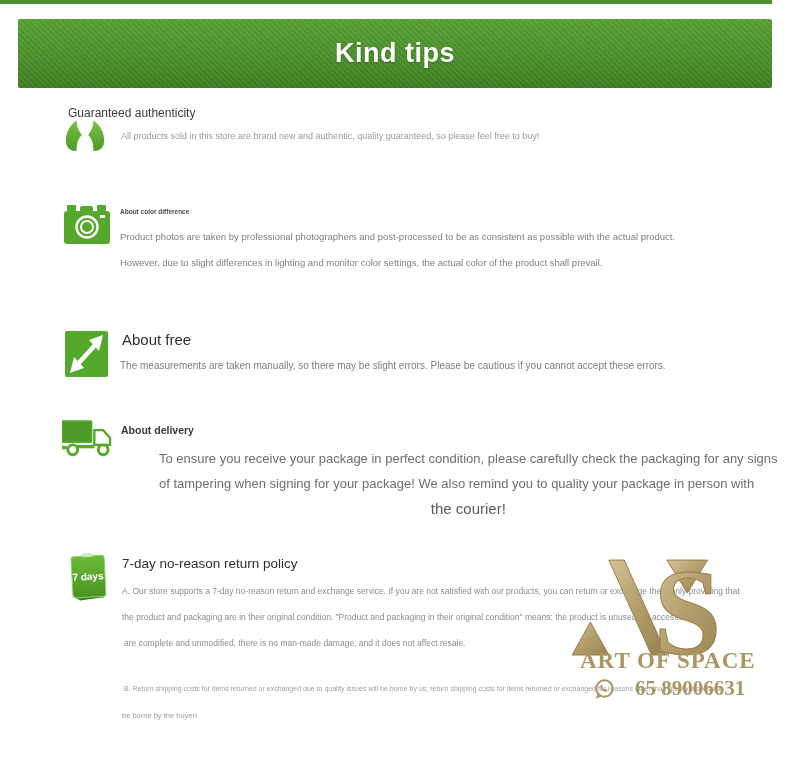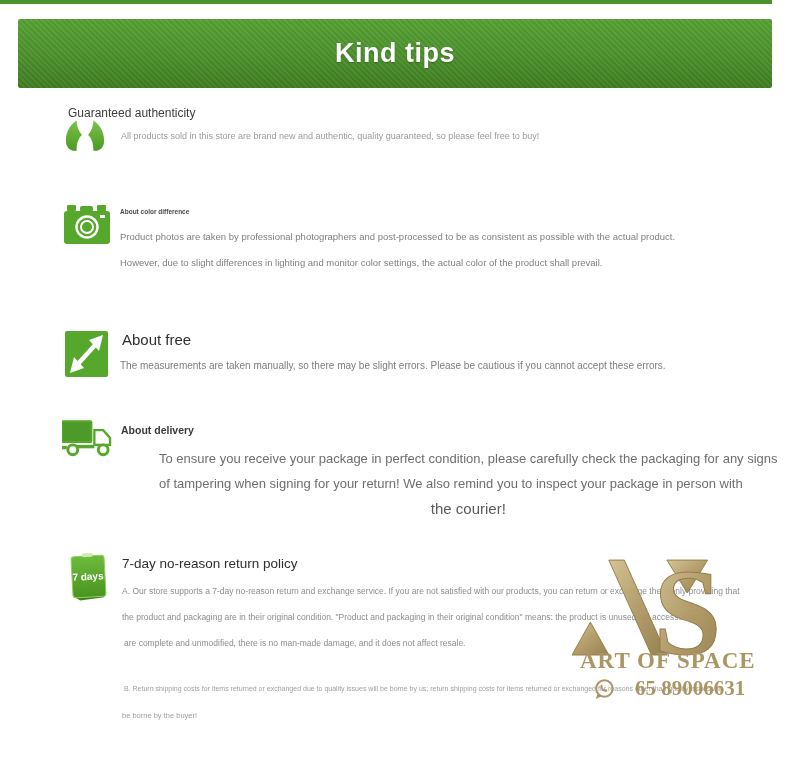--- a/index.html
+++ b/index.html
@@ -113,21 +113,21 @@
     <rect x="0" y="2" width="30" height="21" rx="1" fill="#4e9a28" stroke="#55a82c" stroke-width="2"></rect>
     <path d="M33,11 h9 l7,8 v7 h-16 z" fill="#ffffff" stroke="#55a82c" stroke-width="2.4"></path>
     <rect x="14" y="26" width="19" height="3.5" fill="#55a82c"></rect>
     <rect x="0" y="27" width="5" height="3.5" fill="#55a82c"></rect>
     <circle cx="11" cy="31" r="5" fill="#ffffff" stroke="#55a82c" stroke-width="3"></circle>
     <circle cx="42" cy="31" r="5" fill="#ffffff" stroke="#55a82c" stroke-width="3"></circle>
   </svg>
   <div class="abs h-deliv">About delivery</div>
   <div class="abs b-deliv">
     <div>To ensure you receive your package in perfect condition, please carefully check the packaging for any signs</div>
-    <div>of tampering when signing for your return! We also remind you to inspect your package in person with</div>
+    <div>of tampering when signing for your package! We also remind you to quality your package in person with</div>
     <div class="courier-line">the courier!</div>
   </div>
 
   <svg class="abs ic-cal" viewBox="0 0 40 49">
     <defs>
       <linearGradient id="cg" x1="0" y1="0" x2="0" y2="1">
         <stop offset="0" stop-color="#6dbb3c"></stop>
           <stop offset="1" stop-color="#49941f"></stop>
       </linearGradient>
     </defs>

